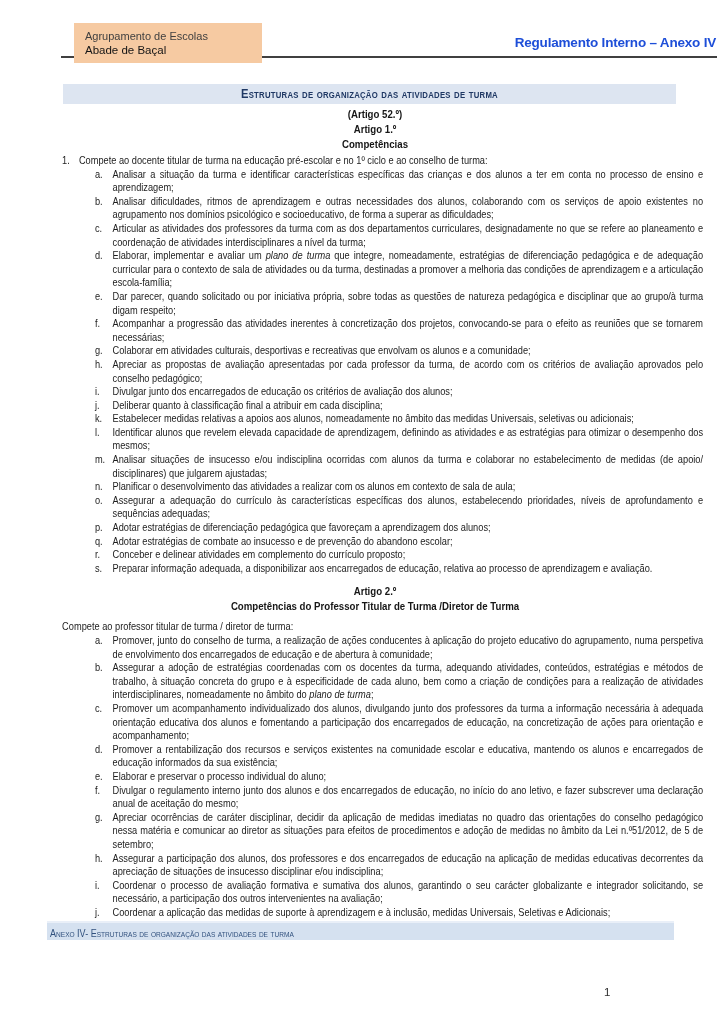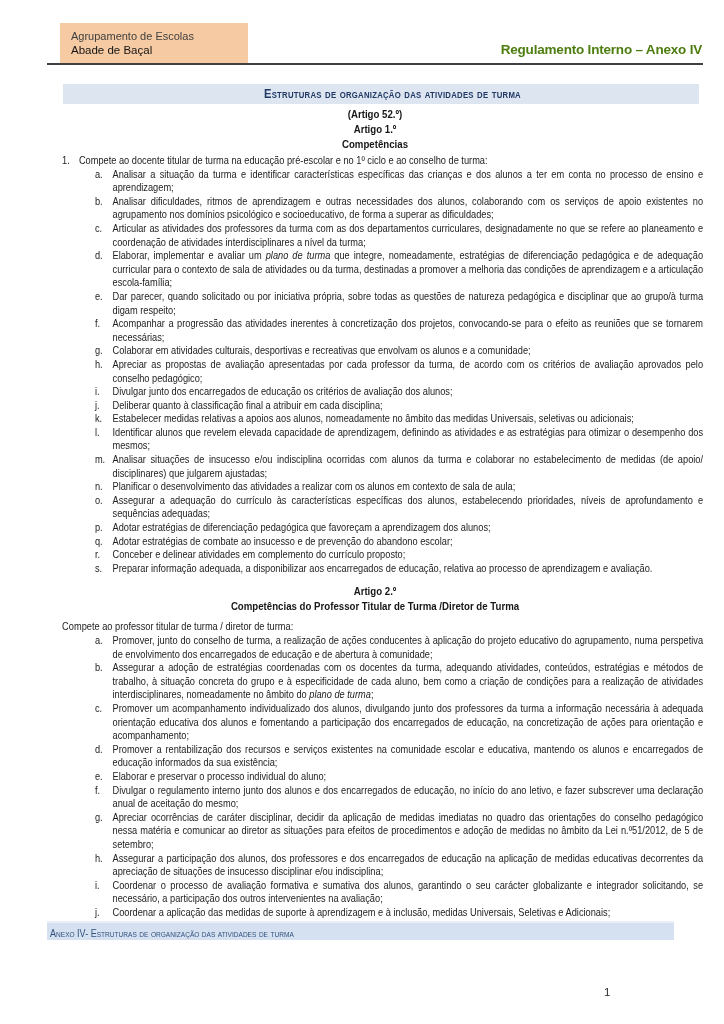--- a/index.html
+++ b/index.html
@@ -3,37 +3,37 @@
 <meta charset="utf-8">
 <style>
   html,body { margin:0; padding:0; background:#ffffff; }
   .page {
     position:relative; width:724px; height:1024px; background:#ffffff;
     font-family:"Liberation Sans","DejaVu Sans",sans-serif; color:#1c1c1c;
     overflow:hidden;
   }
   
   .header {
-    position:absolute; left:47px; top:0; width:656px; height:65px;
+    position:absolute; left:61px; top:0; width:656px; height:58px;
     border-bottom:2px solid #404040; box-sizing:border-box;
   }
   .school-box {
     position:absolute; left:13px; top:23px; width:188px; box-sizing:border-box;
     background:#f6caa2; padding:6px 8px 6px 11px;
   }
   .school-line1 { font-size:11px; line-height:14px; color:#3f3f3f; }
   .school-line2 { font-size:11.5px; line-height:14px; font-weight:normal; color:#141414; }
   .doc-title {
     position:absolute; right:1px; bottom:6px;
-    font-weight:bold; font-size:13.5px; color:#4d7c0f; letter-spacing:-0.2px;
+    font-weight:bold; font-size:13.5px; color:#1d4ed8; letter-spacing:-0.2px;
   }
   
   .banner {
     position:absolute; left:63px; top:84px; width:613px; height:20px;
-    background:#dde5f1; text-align:center;padding-left:23px;
+    background:#dde5f1; text-align:center;
   }
   .banner-text {
     display:inline-block; transform:scaleX(0.86); transform-origin:center;
     font-variant:small-caps; font-weight:bold; color:#1f3864;
     font-size:13px; line-height:20px; letter-spacing:0.3px; white-space:nowrap;
   }
   
   .body-content { position:absolute; left:47px; top:97px; width:656px; }
   .condense { width:781px; transform:scaleX(0.84); transform-origin:0 0; }
   .h-center { text-align:center; font-weight:bold; font-size:11.5px; line-height:15px; color:#171717; }

